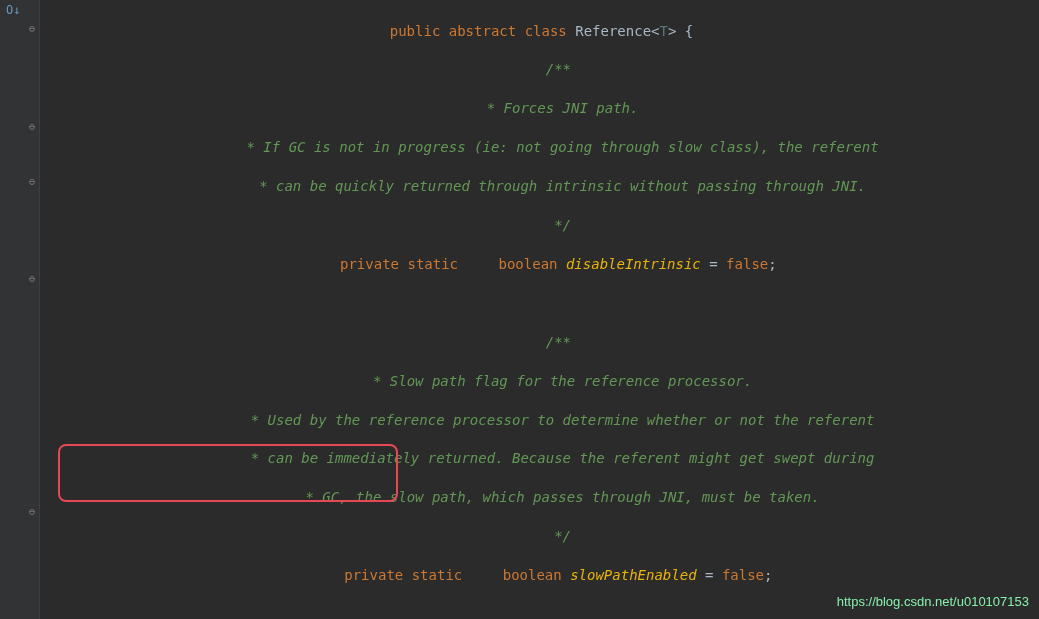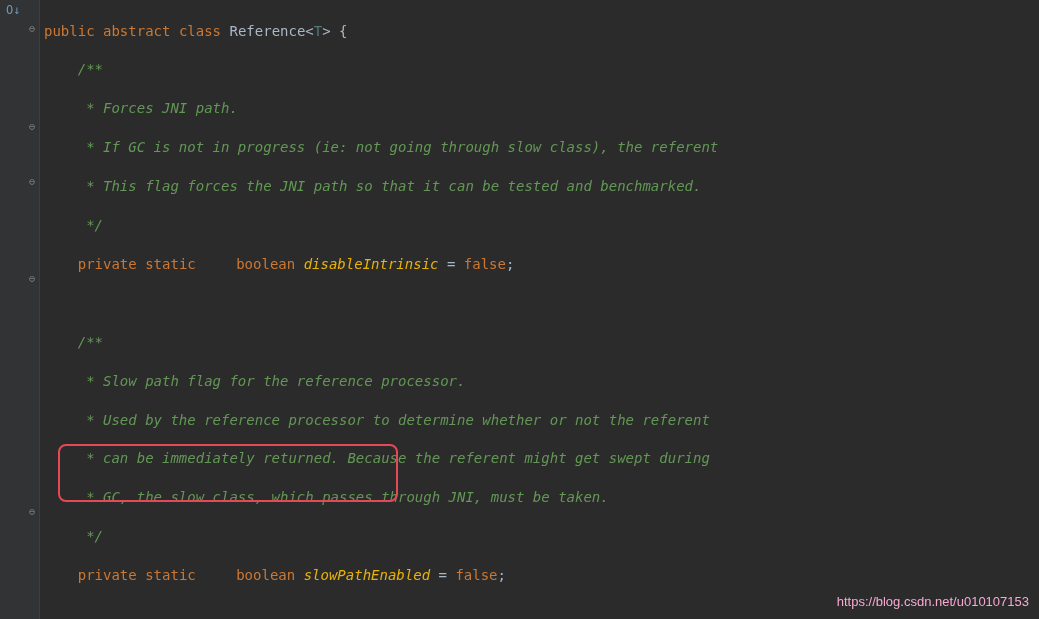--- a/index.html
+++ b/index.html
@@ -46,20 +46,21 @@
     .code-area {
       flex: 1;
       padding: 2px 0 2px 4px;
       white-space: pre;
       overflow: hidden;
       position: relative;
     }
     .code-line {
       height: 19.3px;
       line-height: 19.3px;
+      text-align: center;
     }
     .kw-public, .kw-abstract, .kw-class, .kw-private, .kw-static, .kw-volatile, .kw-final, .kw-super, .kw-false {
       color: #cc7832;
     }
     .kw-boolean {
       color: #cc7832;
       margin-left: 32px;
     }
     .class-name {
       color: #a9b7c6;
@@ -82,21 +83,21 @@
       position: absolute;
       border: 2px solid #e74856;
       border-radius: 8px;
       background: transparent;
       pointer-events: none;
     }
     .watermark {
       position: absolute;
       bottom: 8px;
       right: 10px;
-      color: #f9a8d4;
+      color: #86efac;
       font-family: Arial, sans-serif;
       font-size: 13px;
     }
   </style>
 </head>
 <body>
 
 <div class="editor-container">
   <div class="gutter">
     <span class="gutter-icon" style="top:2px;">O↓</span>
@@ -104,29 +105,29 @@
     <span class="fold-icon" style="top:120px;">⊖</span>
     <span class="fold-icon" style="top:175px;">⊖</span>
     <span class="fold-icon" style="top:272px;">⊖</span>
     <span class="fold-icon" style="top:505px;">⊖</span>
   </div>
   <div class="code-area">
 <div class="code-line"><span class="kw-public">public</span> <span class="kw-abstract">abstract</span> <span class="kw-class">class</span> <span class="class-name">Reference</span>&lt;<span class="generic">T</span>&gt;<span class="brace"> {</span></div>
 <div class="code-line">    <span class="comment-doc">/**</span></div>
 <div class="code-line">    <span class="comment-doc"> * Forces JNI path.</span></div>
 <div class="code-line">    <span class="comment-doc"> * If GC is not in progress (ie: not going through slow class), the referent</span></div>
-<div class="code-line">    <span class="comment-doc"> * This flag forces the JNI path so that it can be tested and benchmarked.</span></div>
+<div class="code-line">    <span class="comment-doc"> * can be quickly returned through intrinsic without passing through JNI.</span></div>
 <div class="code-line">    <span class="comment-doc"> */</span></div>
 <div class="code-line">    <span class="kw-private">private</span> <span class="kw-static">static</span> <span class="kw-boolean">boolean</span> <span class="field-name">disableIntrinsic</span><span> = </span><span class="kw-false">false</span><span>;</span></div>
 <div class="code-line"></div>
 <div class="code-line">    <span class="comment-doc">/**</span></div>
 <div class="code-line">    <span class="comment-doc"> * Slow path flag for the reference processor.</span></div>
 <div class="code-line">    <span class="comment-doc"> * Used by the reference processor to determine whether or not the referent</span></div>
 <div class="code-line">    <span class="comment-doc"> * can be immediately returned. Because the referent might get swept during</span></div>
-<div class="code-line">    <span class="comment-doc"> * GC, the slow class, which passes through JNI, must be taken.</span></div>
+<div class="code-line">    <span class="comment-doc"> * GC, the slow path, which passes through JNI, must be taken.</span></div>
 <div class="code-line">    <span class="comment-doc"> */</span></div>
 <div class="code-line">    <span class="kw-private">private</span> <span class="kw-static">static</span> <span class="kw-boolean">boolean</span> <span class="field-name">slowPathEnabled</span><span> = </span><span class="kw-false">false</span><span>;</span></div>
 
 
 
 
 
 
 
 

